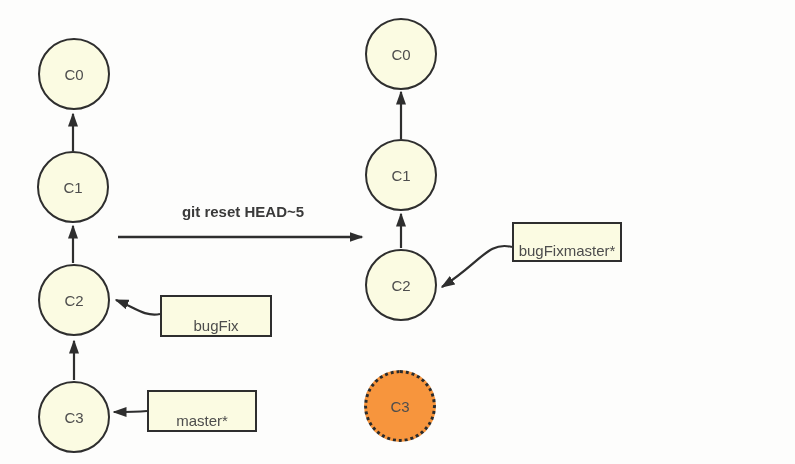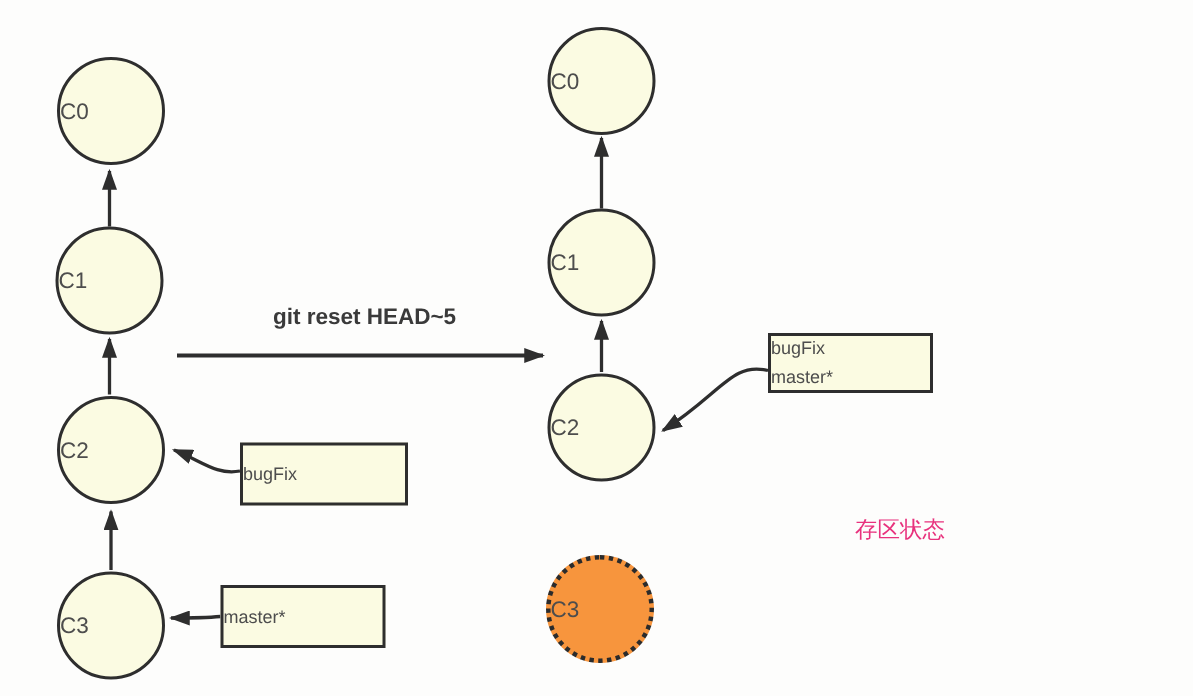--- a/index.html
+++ b/index.html
@@ -26,36 +26,36 @@
   }
   .commit-node {
     position: absolute;
     width: 72px;
     height: 72px;
     border-radius: 50%;
     background: var(--node-fill);
     border: 2px solid var(--node-border);
     display: flex;
     align-items: center;
+    justify-content: center;
     font-size: 15px;
     color: var(--node-text);
   }
   .commit-node.orphan {
     background: var(--reset-node-fill);
     border: 3px dotted #2b2b2b;
   }
   .label-box {
     position: absolute;
     background: var(--node-fill);
     border: 2px solid var(--node-border);
     display: flex;
-    flex-direction: column;
-    align-items: flex-start;
+    align-items: flex-end;
     justify-content: center;
-    font-size: 12px;
+    font-size: 15px;
     color: var(--node-text);
     line-height: 19px;
   }
   .command-text {
     position: absolute;
     left: 130px;
     top: 203px;
     width: 226px;
     text-align: center;
     font-size: 15px;
@@ -147,16 +147,15 @@
   <div class="label-box" style="left:512px; top:222px; width:110px; height:40px;">
     <span>bugFix</span>
     <span>master*</span>
   </div>
 
   <div class="commit-node orphan" style="left:364px; top:370px;">
     <span>C3</span>
   </div>
 
   <div class="note">
-    <div>存区状态</div>
   </div>
 
 </div>
 
 </body></html>

